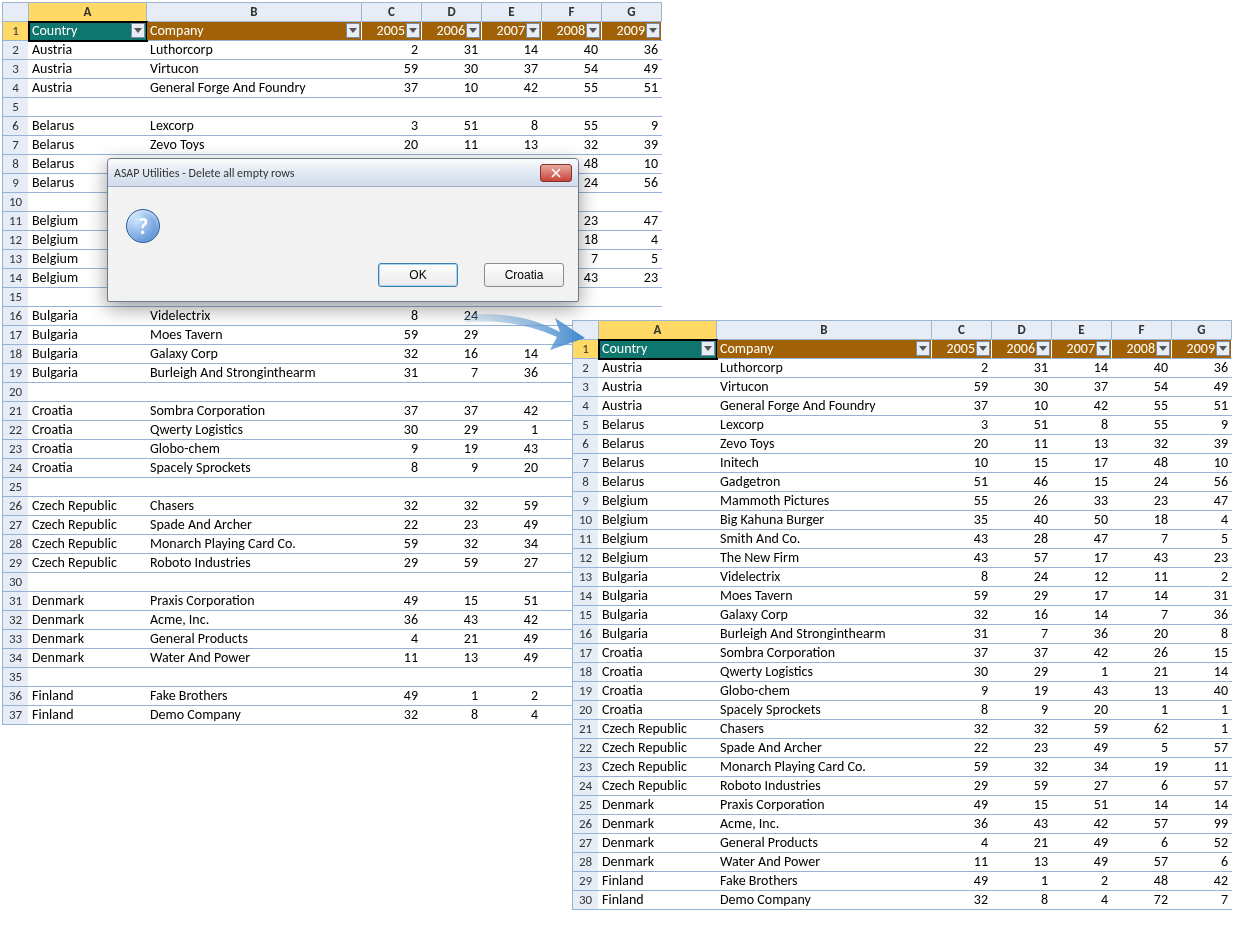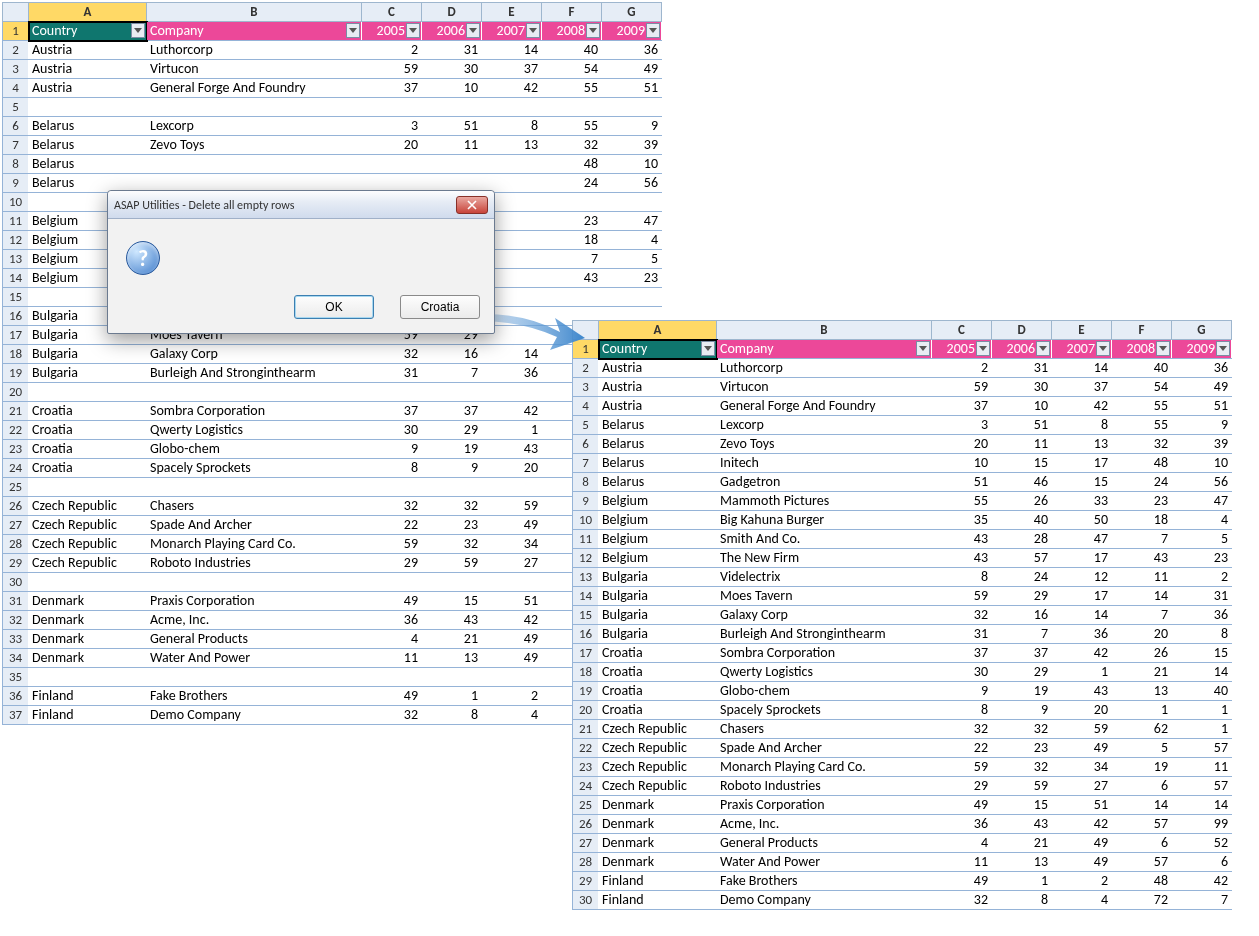--- a/index.html
+++ b/index.html
@@ -39,21 +39,21 @@
   .cell {
     border: 1px solid #d0d7e5;
     height: 19px;
     padding: 0 3px;
     white-space: nowrap;
     overflow: hidden;
     line-height: 18px;
     font-size: 14px;
   }
   .table-hdr {
-    background: #ec4899;
+    background: #a16207;
     color: #fff;
     font-weight: normal;
     border: 1px solid #fff;
     position: relative;
     padding-right: 16px;
   }
   .table-hdr .filter {
     position: absolute;
     right: 1px;
     top: 1px;
@@ -76,27 +76,26 @@
   .num { text-align: right; }
   .selected-cell {
     background: #0f766e;
     outline: 2px solid #000;
     outline-offset: -1px;
   }
   .dialog {
     position: absolute;
     left: 107px;
     top: 158px;
-    width: 388px;
+    width: 472px;
     background: #f2f2f2;
     border: 1px solid #6b7a8f;
     box-shadow: 0 6px 20px rgba(0,0,0,0.4);
     z-index: 100;
     border-radius: 4px 4px 2px 2px;
-    margin-top: 32px;
   }
   .dlg-title {
     height: 28px;
     background: linear-gradient(#fdfdfe,#e6ecf5 40%,#d0dbed);
     border-bottom: 1px solid #a0b0c8;
     padding: 0 6px;
     display: flex;
     align-items: center;
     font-size: 12px;
     color: #333;

